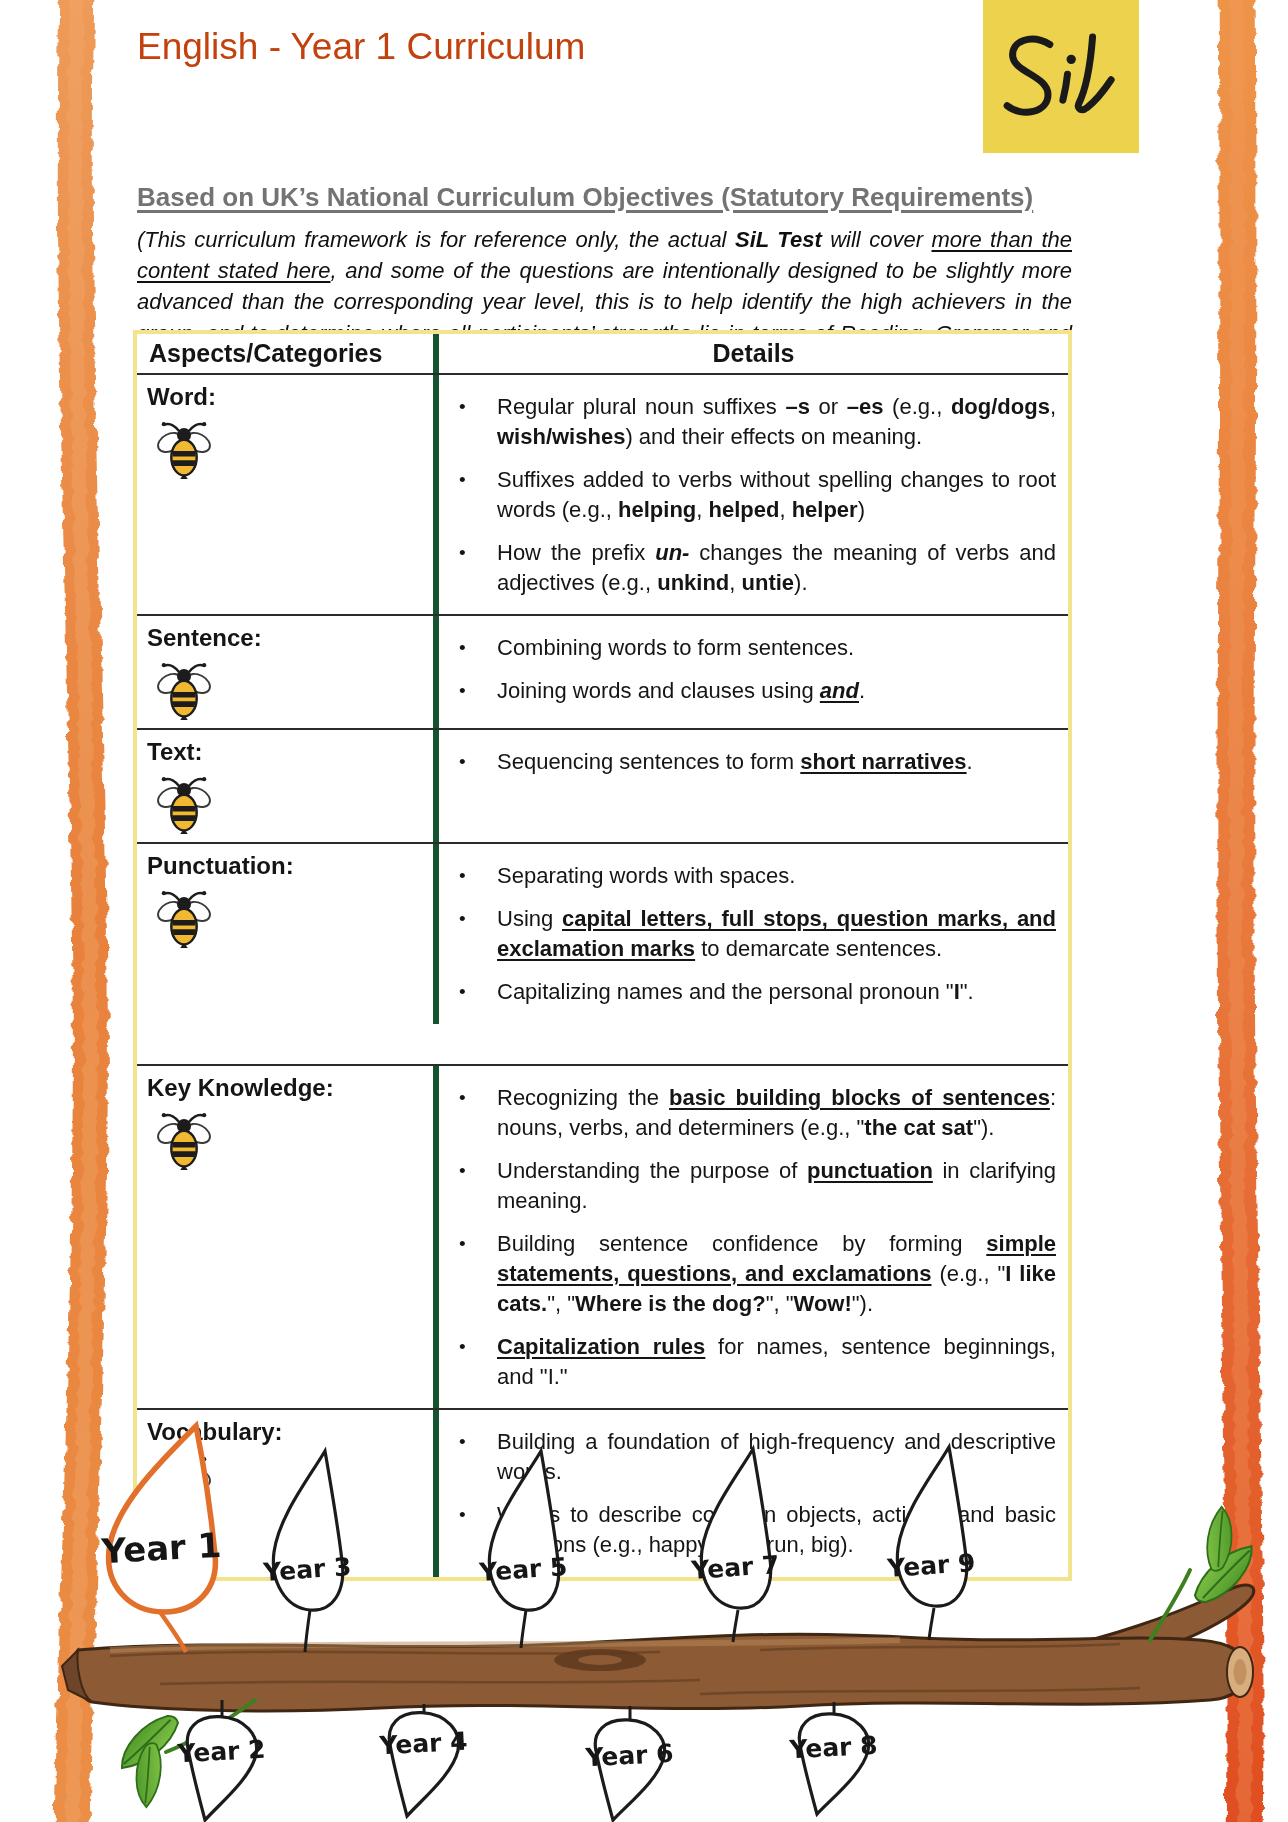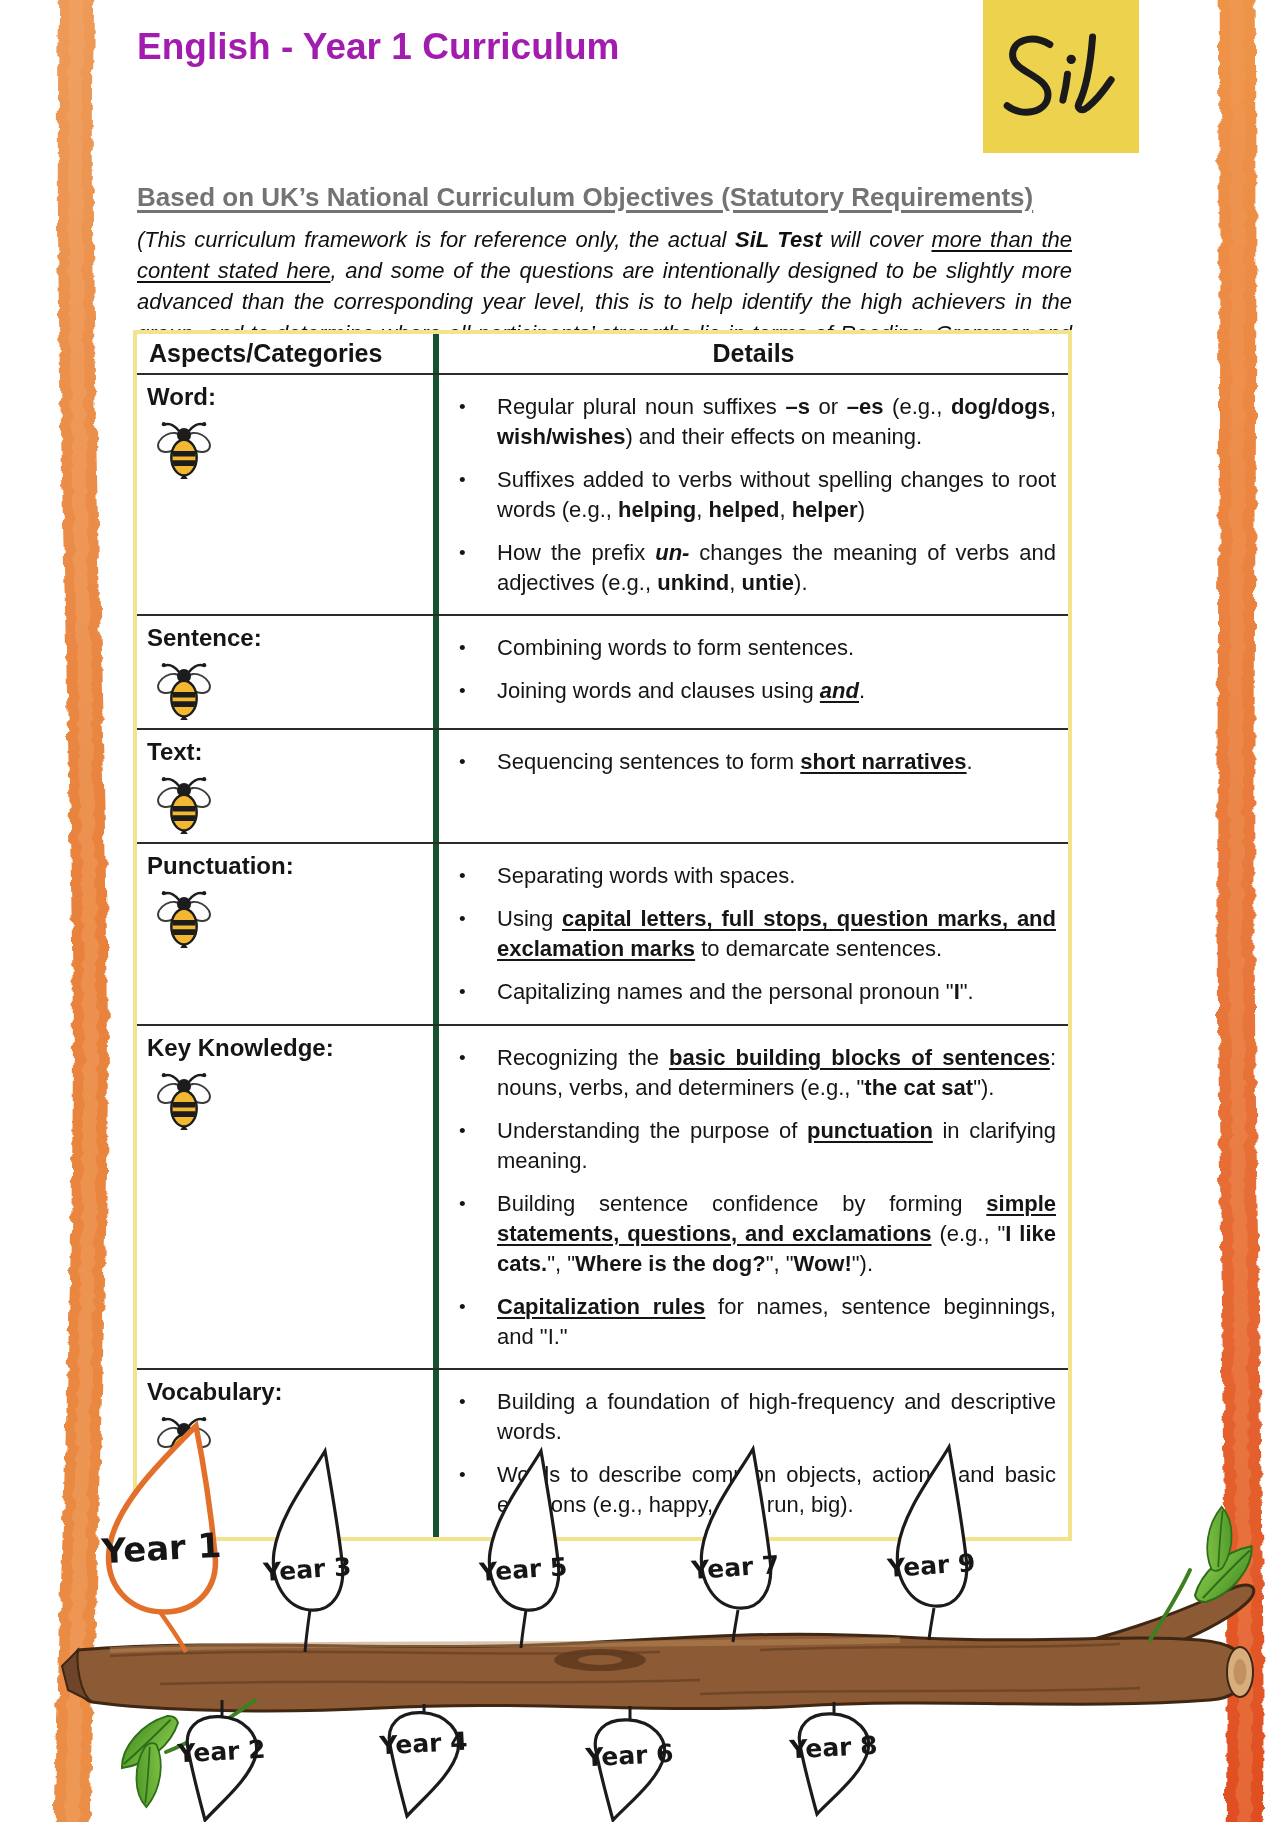--- a/index.html
+++ b/index.html
@@ -6,21 +6,21 @@
   body{
     width:1288px;height:1822px;position:relative;background:#ffffff;
     font-family:"Liberation Sans", sans-serif;color:#151515;overflow:hidden;
   }
   .vh{position:absolute;width:1px;height:1px;overflow:hidden;clip:rect(0 0 0 0);white-space:nowrap;}
   #bg-decor{position:absolute;left:0;top:0;z-index:0;}
   #content{position:absolute;left:0;top:0;width:1288px;z-index:1;}
 
   #page-title{
     position:absolute;left:137px;top:26px;width:840px;
-    font-size:37px;font-weight:bold;letter-spacing:0;color:#a21caf;
+    font-size:37px;font-weight:normal;letter-spacing:0;color:#c2410c;
   }
   #logo{
     position:absolute;left:983px;top:0;width:156px;height:153px;
     background:#EDD24E;display:flex;align-items:center;justify-content:center;
   }
   #subtitle{
     position:absolute;left:137px;top:182px;width:940px;
     font-size:26px;font-weight:bold;color:#737373;
     text-decoration:underline;text-decoration-thickness:3px;text-underline-offset:4px;
   }
@@ -47,21 +47,21 @@
   .bullet .dot{flex:none;width:38px;padding-left:6px;font-size:19px;line-height:30px;}
   .bullet .btxt{flex:1;font-size:22px;line-height:1.36;text-align:justify;padding-right:4px;}
   .btxt .b{font-weight:bold;}
   .btxt .i{font-style:italic;}
   .btxt .u{text-decoration:underline;text-decoration-thickness:2px;text-underline-offset:3px;}
 
   .r-word{min-height:224px;}
   .r-sentence{min-height:88px;}
   .r-text{min-height:104px;}
   .r-punctuation{min-height:162px;}
-  .r-keyknowledge{min-height:325px;}
+  .r-keyknowledge{min-height:325px;margin-top:40px;}
   .r-vocabulary{min-height:148px;}
 
   #branch-art{position:absolute;left:0;top:1400px;}
   .yr-label{font-family:"DejaVu Sans", sans-serif;font-weight:bold;fill:#161616;text-anchor:middle;}
 </style>
 </head>
 <body>
 
 <svg id="bg-decor" width="1288" height="1822" viewBox="0 0 1288 1822">
   <defs>

